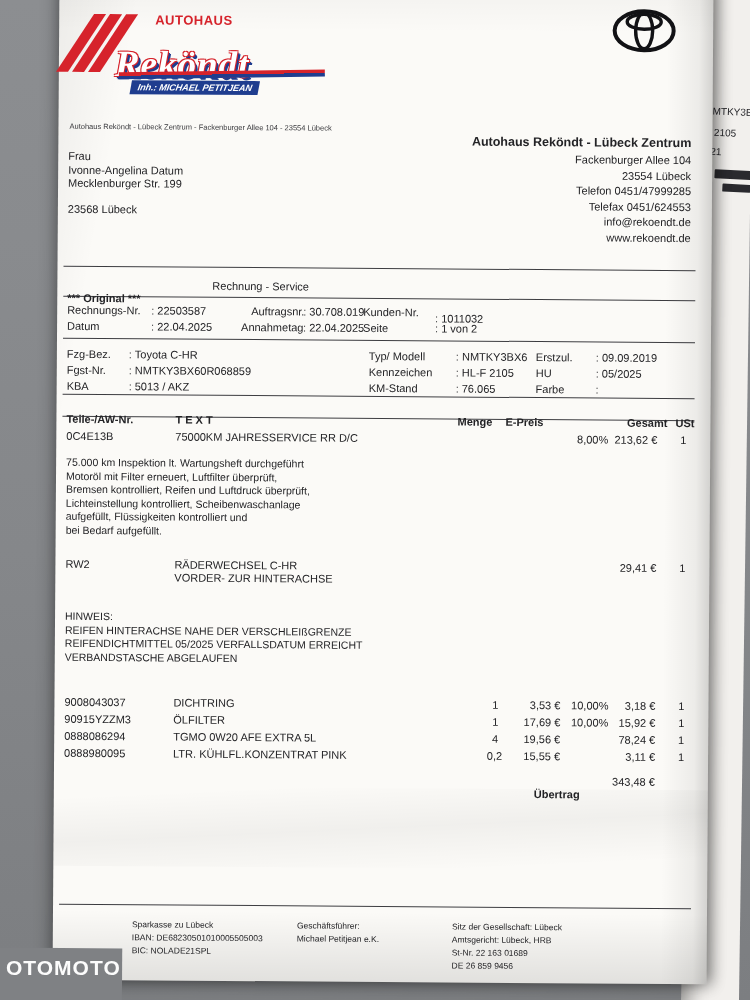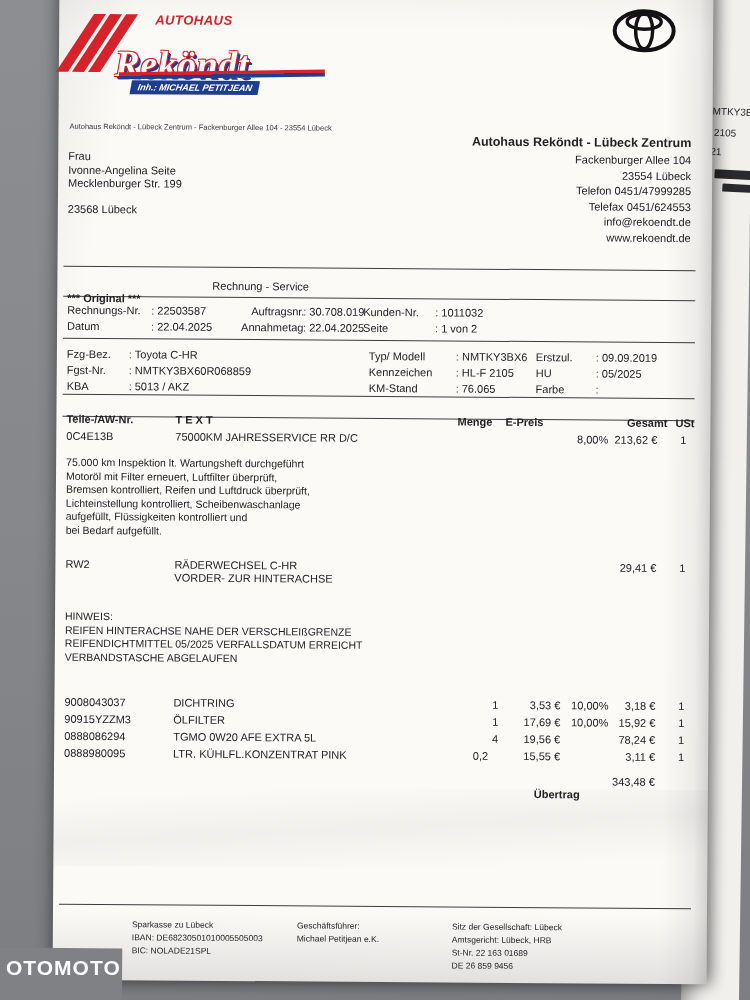--- a/index.html
+++ b/index.html
@@ -35,21 +35,21 @@
   .abs{position:absolute;}
   .hr{position:absolute; left:6px; right:16px; height:1px; background:#3c3c40;}
   .row{position:absolute; left:0; width:100%; height:14px;}
   .cell{position:absolute; top:0; white-space:nowrap; font-size:11px;}
   .b{font-weight:bold;margin-top:13px;}
   .desc{font-size:10.5px; line-height:13.5px; white-space:nowrap;}
   .small{font-size:8.5px; line-height:13px; white-space:nowrap;}
   
   .logo{position:absolute; left:14px; top:32px; width:246px; height:90px;}
   .stripe{position:absolute; top:2px; width:12px; height:58px; background:#d6232b; transform:skewX(-33deg);}
-  .logo-autohaus{position:absolute; left:82px; top:0; font-size:13px; font-weight:bold; font-style:italic; color:#d6232b; letter-spacing:0.5px;}
+  .logo-autohaus{position:absolute; left:82px; top:0; font-size:13px; font-weight:bold; color:#d6232b; letter-spacing:0.5px;}
   .logo-brand{position:absolute; left:42px; top:10px; font-family:"Liberation Serif", serif;
     font-size:37px; font-weight:bold; font-style:italic; color:#fff; letter-spacing:1px;
     text-shadow:-1px -1px 0 #d6232b, 1px -1px 0 #d6232b, -1px 1px 0 #d6232b, 1px 1px 0 #d6232b, 2px 2px 0 #1f3d8f, 3px 3px 0 #1f3d8f;margin-top:20px;}
   .logo-underline{position:absolute; left:46px; top:58px; width:206px; height:7px;
     background:linear-gradient(180deg,#d6232b 0 50%, #1f3d8f 50% 100%); transform:rotate(-1.2deg);}
   .logo-owner{position:absolute; left:58px; top:68px; background:#1f3d8f; color:#fff;
     font-size:9px; font-weight:bold; font-style:italic; padding:2px 7px; transform:skewX(-10deg); white-space:nowrap;}
   
   .sender{position:absolute; left:11px; top:142px; font-size:7.5px; color:#3a3a3e; white-space:nowrap;}
   .recipient{position:absolute; left:10px; top:170px; font-size:11px; line-height:13.5px;}
@@ -88,21 +88,21 @@
 
     <svg class="abs" style="left:552px; top:24px;" width="66" height="46" viewBox="0 0 66 46">
       <ellipse cx="33" cy="23" rx="29.5" ry="19.5" fill="none" stroke="#121215" stroke-width="4"></ellipse>
       <ellipse cx="33" cy="23" rx="8.5" ry="18" fill="none" stroke="#121215" stroke-width="3.4"></ellipse>
       <ellipse cx="33" cy="14" rx="17" ry="7.5" fill="none" stroke="#121215" stroke-width="3.4"></ellipse>
     </svg>
 
     <div class="sender">Autohaus Reköndt - Lübeck Zentrum - Fackenburger Allee 104 - 23554 Lübeck</div>
     <div class="recipient">
       <div>Frau</div>
-      <div>Ivonne-Angelina Seite</div>
+      <div>Ivonne-Angelina Datum</div>
       <div>Mecklenburger Str. 199</div>
       <div class="city">23568 Lübeck</div>
     </div>
 
     <div class="company">
       <div class="cname">Autohaus Reköndt - Lübeck Zentrum</div>
       <div class="cline">Fackenburger Allee 104</div>
       <div class="cline">23554 Lübeck</div>
       <div class="cline">Telefon 0451/47999285</div>
       <div class="cline">Telefax 0451/624553</div>
@@ -121,21 +121,21 @@
       <span class="cell b" style="left:10px;">*** Original ***</span>
       <span class="cell" style="left:155px;">Rechnung - Service</span>
     </div>
 
     <div class="row" style="top:324px;">
       <span class="cell" style="left:10px;">Rechnungs-Nr.</span>
       <span class="cell" style="left:94px;">: 22503587</span>
       <span class="cell" style="left:194px;">Auftragsnr.</span>
       <span class="cell" style="left:246px;">: 30.708.019</span>
       <span class="cell" style="left:306px;">Kunden-Nr.</span>
-      <span class="cell" style="left:378px;">: 1011032</span>
+      <span class="cell" style="left:378px;margin-top:6px;">: 1011032</span>
     </div>
     <div class="row" style="top:340px;">
       <span class="cell" style="left:10px;">Datum</span>
       <span class="cell" style="left:94px;">: 22.04.2025</span>
       <span class="cell" style="left:184px;">Annahmetag</span>
       <span class="cell" style="left:246px;">: 22.04.2025</span>
       <span class="cell" style="left:306px;">Seite</span>
       <span class="cell" style="left:378px;">: 1 von 2</span>
     </div>
 
@@ -230,21 +230,21 @@
       <span class="cell" style="left:119px;">TGMO 0W20 AFE EXTRA 5L</span>
       <span class="cell" style="right:210px;">4</span>
       <span class="cell" style="right:148px;">19,56 €</span>
       <span class="cell" style="right:100px;"></span>
       <span class="cell" style="right:53px;">78,24 €</span>
       <span class="cell" style="right:24px;">1</span>
     </div>
     <div class="row" style="top:767px;">
       <span class="cell" style="left:10px;">0888980095</span>
       <span class="cell" style="left:119px;">LTR. KÜHLFL.KONZENTRAT PINK</span>
-      <span class="cell" style="right:220px;margin-left:44px;">0,2</span>
+      <span class="cell" style="right:206px;margin-left:44px;">0,2</span>
       <span class="cell" style="right:148px;">15,55 €</span>
       <span class="cell" style="right:100px;"></span>
       <span class="cell" style="right:53px;">3,11 €</span>
       <span class="cell" style="right:24px;">1</span>
     </div>
 
     <div class="row" style="top:792px;">
       <span class="cell b" style="left:480px;">Übertrag</span>
       <span class="cell" style="right:53px;">343,48 €</span>
     </div>

